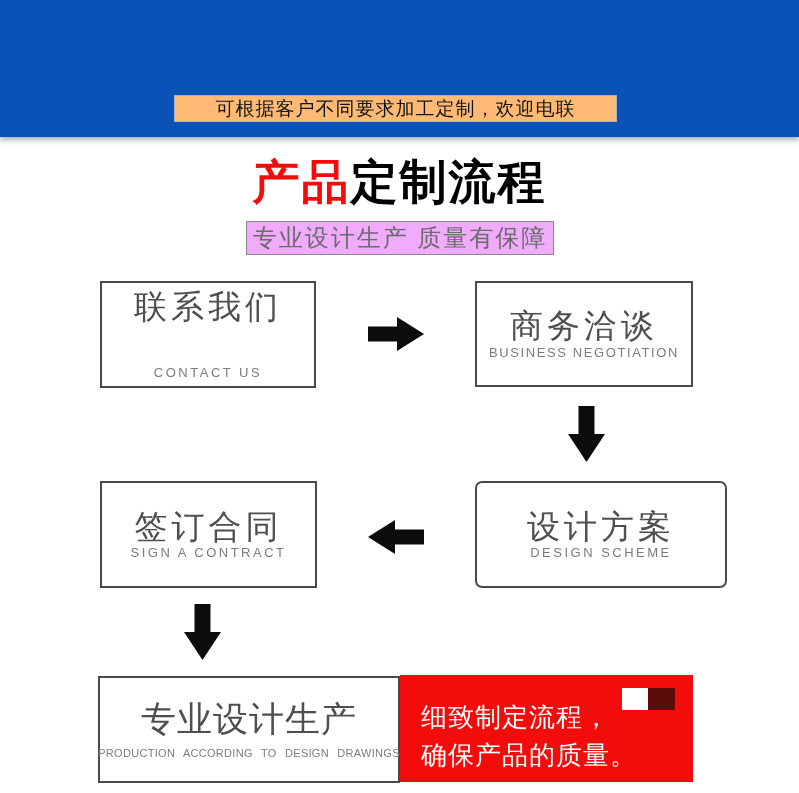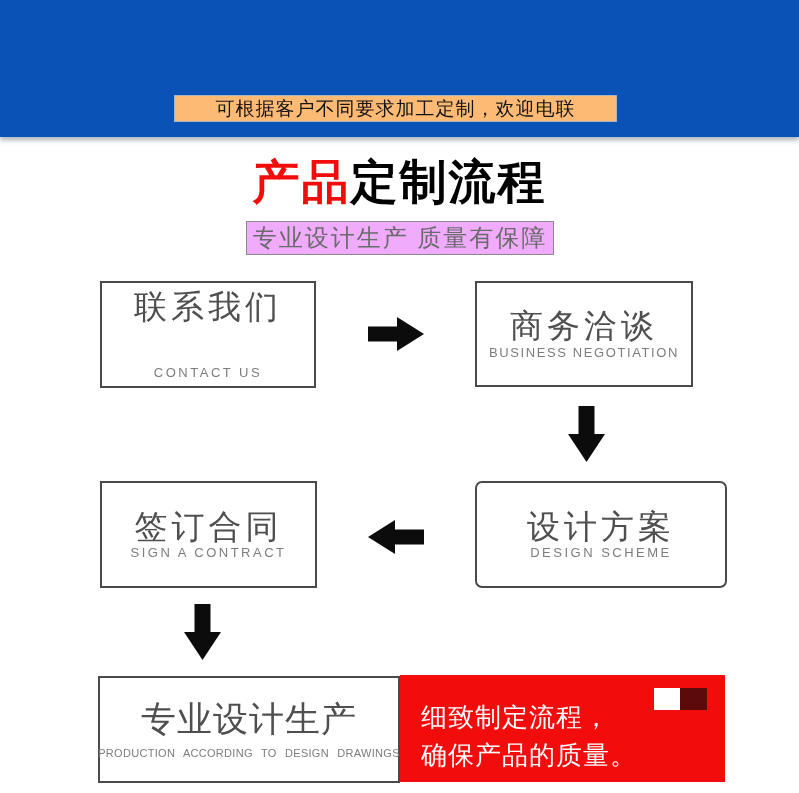--- a/index.html
+++ b/index.html
@@ -60,21 +60,21 @@
   
   .arrow { position:absolute; }
   .arrow svg { display:block; }
   #arrow-right  { left:368px; top:317px; }
   #arrow-down-1 { left:568px; top:406px; }
   #arrow-left   { left:368px; top:520px; }
   #arrow-down-2 { left:184px; top:604px; }
 
   
   .note {
-    position:absolute; left:400px; top:675px; width:325px; height:107px;
+    position:absolute; left:400px; top:675px; width:293px; height:107px;
     background:var(--accent-red,#f20c0c); color:#fff;
   }
   .note-line1 { position:absolute; left:21px; top:25px; font-size:26px; letter-spacing:1px; white-space:nowrap; }
   .note-line2 { position:absolute; left:21px; top:63px; font-size:26px; letter-spacing:1px; white-space:nowrap; }
   .note-squares { position:absolute; top:13px; right:18px; display:flex; }
   .sq-white  { width:26px; height:22px; background:#fff; }
   .sq-maroon { width:27px; height:22px; background:var(--deco-maroon,#5c0a0a); }
 </style>
 </head>
 <body>

